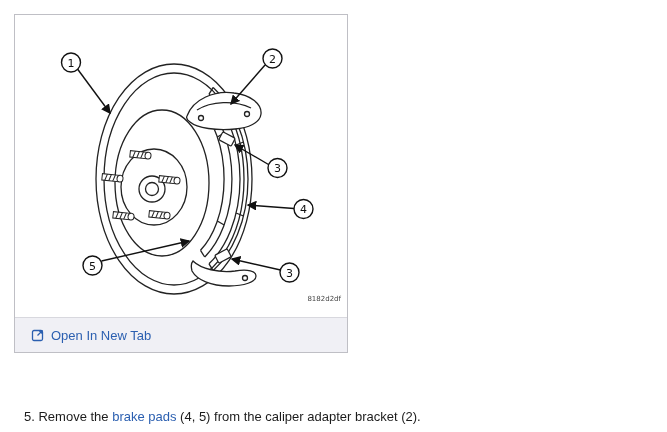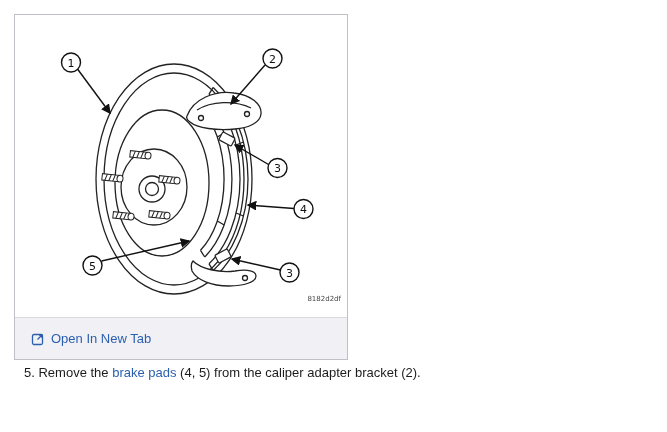--- a/index.html
+++ b/index.html
@@ -9,31 +9,31 @@
 
   .figure-panel {
     position:absolute; left:14px; top:14px; width:334px;
     border:1px solid #bfbfc5; background:#fff;
   }
   .figure-body { display:block; }
   .figure-body svg { display:block; }
 
   .panel-footer {
     display:flex; justify-content:space-between; align-items:center;
-    height:42px; padding:0 12px 0 16px;
+    height:35px; padding:0 12px 0 16px;
     background:#f0f0f5; border-top:1px solid #d8d8de;
   }
   .toolbar-link {
     display:flex; align-items:center; gap:6px;
     color:#2b5fb0; font-size:13px; text-decoration:none; cursor:pointer;
   }
   .toolbar-link .icon { display:block; flex:0 0 auto; }
 
   .instruction {
-    position:absolute; left:24px; top:364px;
+    position:absolute; left:24px; top:408px;
     font-size:13px; color:#1c1c1c; line-height:1.45;
   }
   .inline-link { color:#2b5fb0; text-decoration:none; cursor:pointer; }
 
   .diagram-line { stroke:#222; fill:none; stroke-width:1.3; }
   .callout-num { font:11px "DejaVu Sans", sans-serif; fill:#111; }
   .fig-code { font:7px "DejaVu Sans", sans-serif; fill:#444; }
 </style>
 </head>
 <body>

